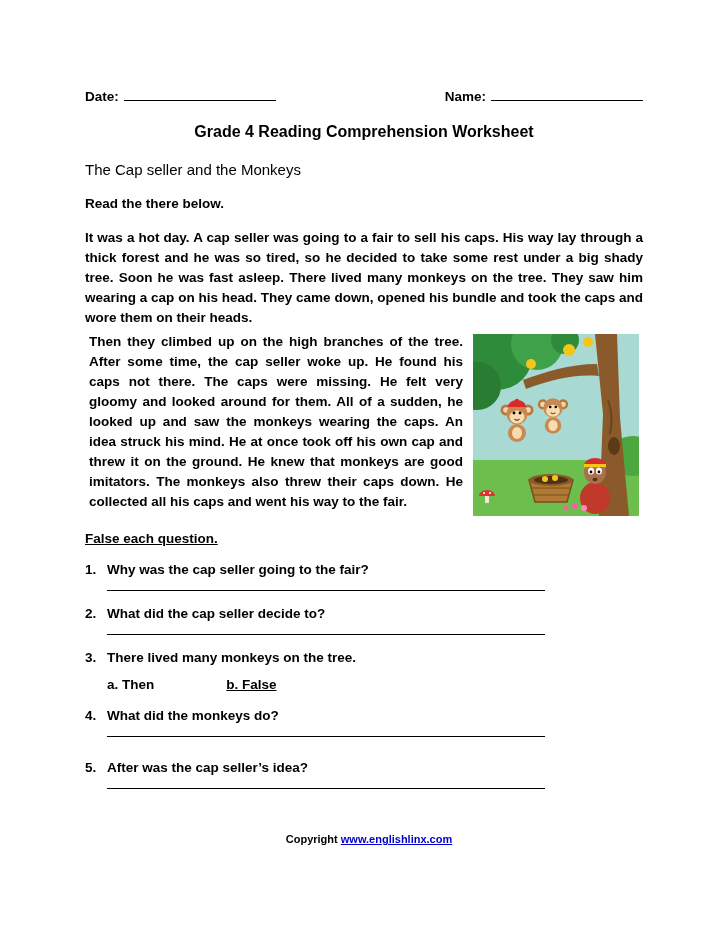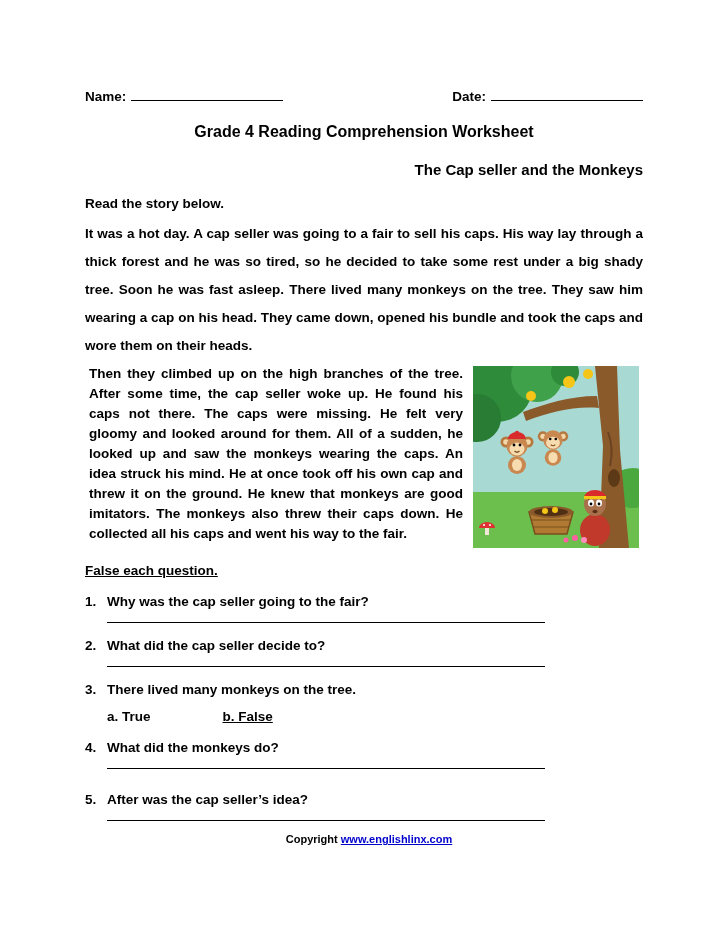--- a/index.html
+++ b/index.html
@@ -39,31 +39,31 @@
     margin: 18px 0 0 0;
     font-size: 16px;
     line-height: 19px;
     text-align: center;
     font-weight: 700;
   }
   .story-title {
     margin: 20px 0 0 0;
     font-size: 15px;
     line-height: 18px;
-    text-align: right;
-    font-weight: 700;
+    text-align: left;
+    font-weight: 400;
   }
   
   .instruction {
     margin: 15px 0 0 0;
     line-height: 20px;
   }
   .story-part1 {
-    margin: 6px 0 0 0;
-    line-height: 28px;
+    margin: 14px 0 0 0;
+    line-height: 20px;
     text-align: justify;
   }
   .story-part2 {
     margin: 4px;
     line-height: 20px;
     text-align: justify;
   }
   .illustration-float {
     float: right;
     width: 166px;
@@ -114,31 +114,31 @@
     cursor: pointer;
   }
 </style>
 </head>
 <body>
 
 <div class="page">
 
   <div class="header-row">
     <div>
+      <span>Date:</span><span class="blank date-blank"></span>
+    </div>
+    <div>
       <span>Name:</span><span class="blank name-blank"></span>
     </div>
-    <div>
-      <span>Date:</span><span class="blank date-blank"></span>
-    </div>
   </div>
 
   <div class="main-title">Grade 4 Reading Comprehension Worksheet</div>
   <div class="story-title">The Cap seller and the Monkeys</div>
 
-  <p class="instruction">Read the story below.</p>
+  <p class="instruction">Read the there below.</p>
   <p class="story-part1">It was a hot day. A cap seller was going to a fair to sell his caps. His way lay through a thick forest and he was so tired, so he decided to take some rest under a big shady tree. Soon he was fast asleep. There lived many monkeys on the tree. They saw him wearing a cap on his head. They came down, opened his bundle and took the caps and wore them on their heads.</p>
 
   <div class="story-part2">
     <span class="illustration-float">
       <svg viewBox="0 0 166 182" width="166" height="182" role="img">
 
         <rect x="0" y="0" width="166" height="182" fill="#a9d9d3"></rect>
         <rect x="0" y="126" width="166" height="56" fill="#6cbf4c"></rect>
         <ellipse cx="160" cy="122" rx="24" ry="20" fill="#4aa83e"></ellipse>
 
@@ -241,21 +241,21 @@
     <span class="qnum">2.</span>
     <span class="qtext">What did the cap seller decide to?</span>
   </div>
   <div class="answer-line"></div>
 
   <div class="question">
     <span class="qnum">3.</span>
     <span class="qtext">There lived many monkeys on the tree.</span>
   </div>
   <div class="options-row">
-    <span class="option-a">a.  True</span>
+    <span class="option-a">a.  Then</span>
     <span class="option-b">b. False</span>
   </div>
 
   <div class="question">
     <span class="qnum">4.</span>
     <span class="qtext">What did the monkeys do?</span>
   </div>
   <div class="answer-line"></div>
 
   <div class="question q-five">

